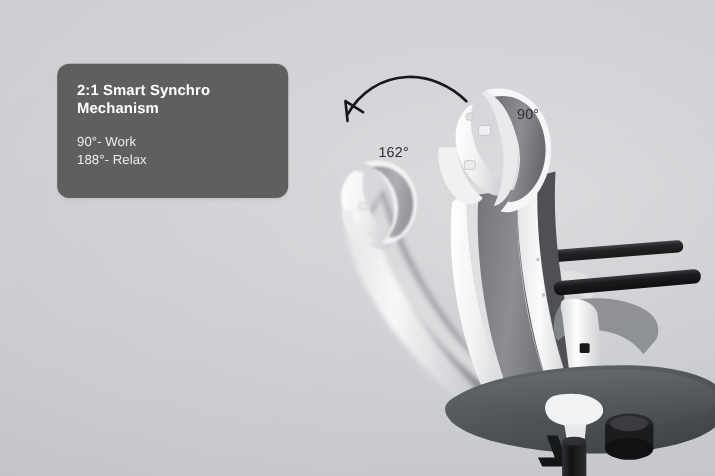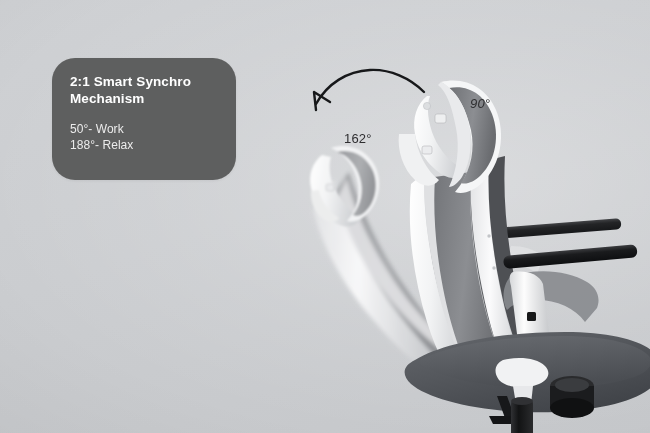--- a/index.html
+++ b/index.html
@@ -24,24 +24,24 @@
       radial-gradient(120% 95% at 72% 42%, rgba(255,255,255,0.30) 0%, rgba(255,255,255,0.10) 38%, rgba(0,0,0,0.0) 62%, rgba(0,0,0,0.055) 100%),
       linear-gradient(160deg, #cfd1d4 0%, #cbcdd0 45%, #c5c7ca 100%);
     pointer-events: none;
   }
 
   
   #info-card {
     position: absolute;
     left: 52px;
     top: 58px;
-    width: 184px;
+    width: 210px;
     height: 122px;
     background: #5e5f5f;
-    border-radius: 23px;
+    border-radius: 11px;
     box-sizing: border-box;
     padding: 15px 18px 0 18px;
     box-shadow: 0 1px 3px rgba(0,0,0,0.06);
   }
   #card-title {
     color: #ffffff;
     font-size: 13.5px;
     font-weight: bold;
     line-height: 17px;
     letter-spacing: 0.1px;
@@ -58,21 +58,21 @@
 
   
   .angle-label {
     position: absolute;
     color: #2e2e30;
     font-size: 13px;
     letter-spacing: 0.2px;
     white-space: nowrap;
   }
   #angle-135 { left: 344px; top: 131px; }
-  #angle-90  { left: 470px; top: 96px; font-style: italic; }
+  #angle-90  { left: 470px; top: 96px; }
 
   
   #recline-arrow {
     position: absolute;
     left: 298px;
     top: 52px;
     width: 140px;
     height: 80px;
     pointer-events: none;
   }
@@ -296,17 +296,17 @@
 
   <div class="angle-label" id="angle-90">90°</div>
 
   <svg id="recline-arrow" viewBox="0 0 140 80">
     <path d="M126,40 C112,26 92,17 72,18 C49,19 29,32 18,52" fill="none" stroke="#17181a" stroke-width="2.4" stroke-linecap="round"></path>
     <path d="M18,58 L16,40 M16,40 L32,50" fill="none" stroke="#17181a" stroke-width="2.4" stroke-linecap="round" stroke-linejoin="round"></path>
   </svg>
 
   <div id="info-card">
     <div id="card-title">2:1 Smart Synchro Mechanism</div>
-    <div class="card-line">50°- Work</div>
+    <div class="card-line">90°- Work</div>
     <div class="card-line">188°- Relax</div>
   </div>
 
 </div>
 
 </body></html>

